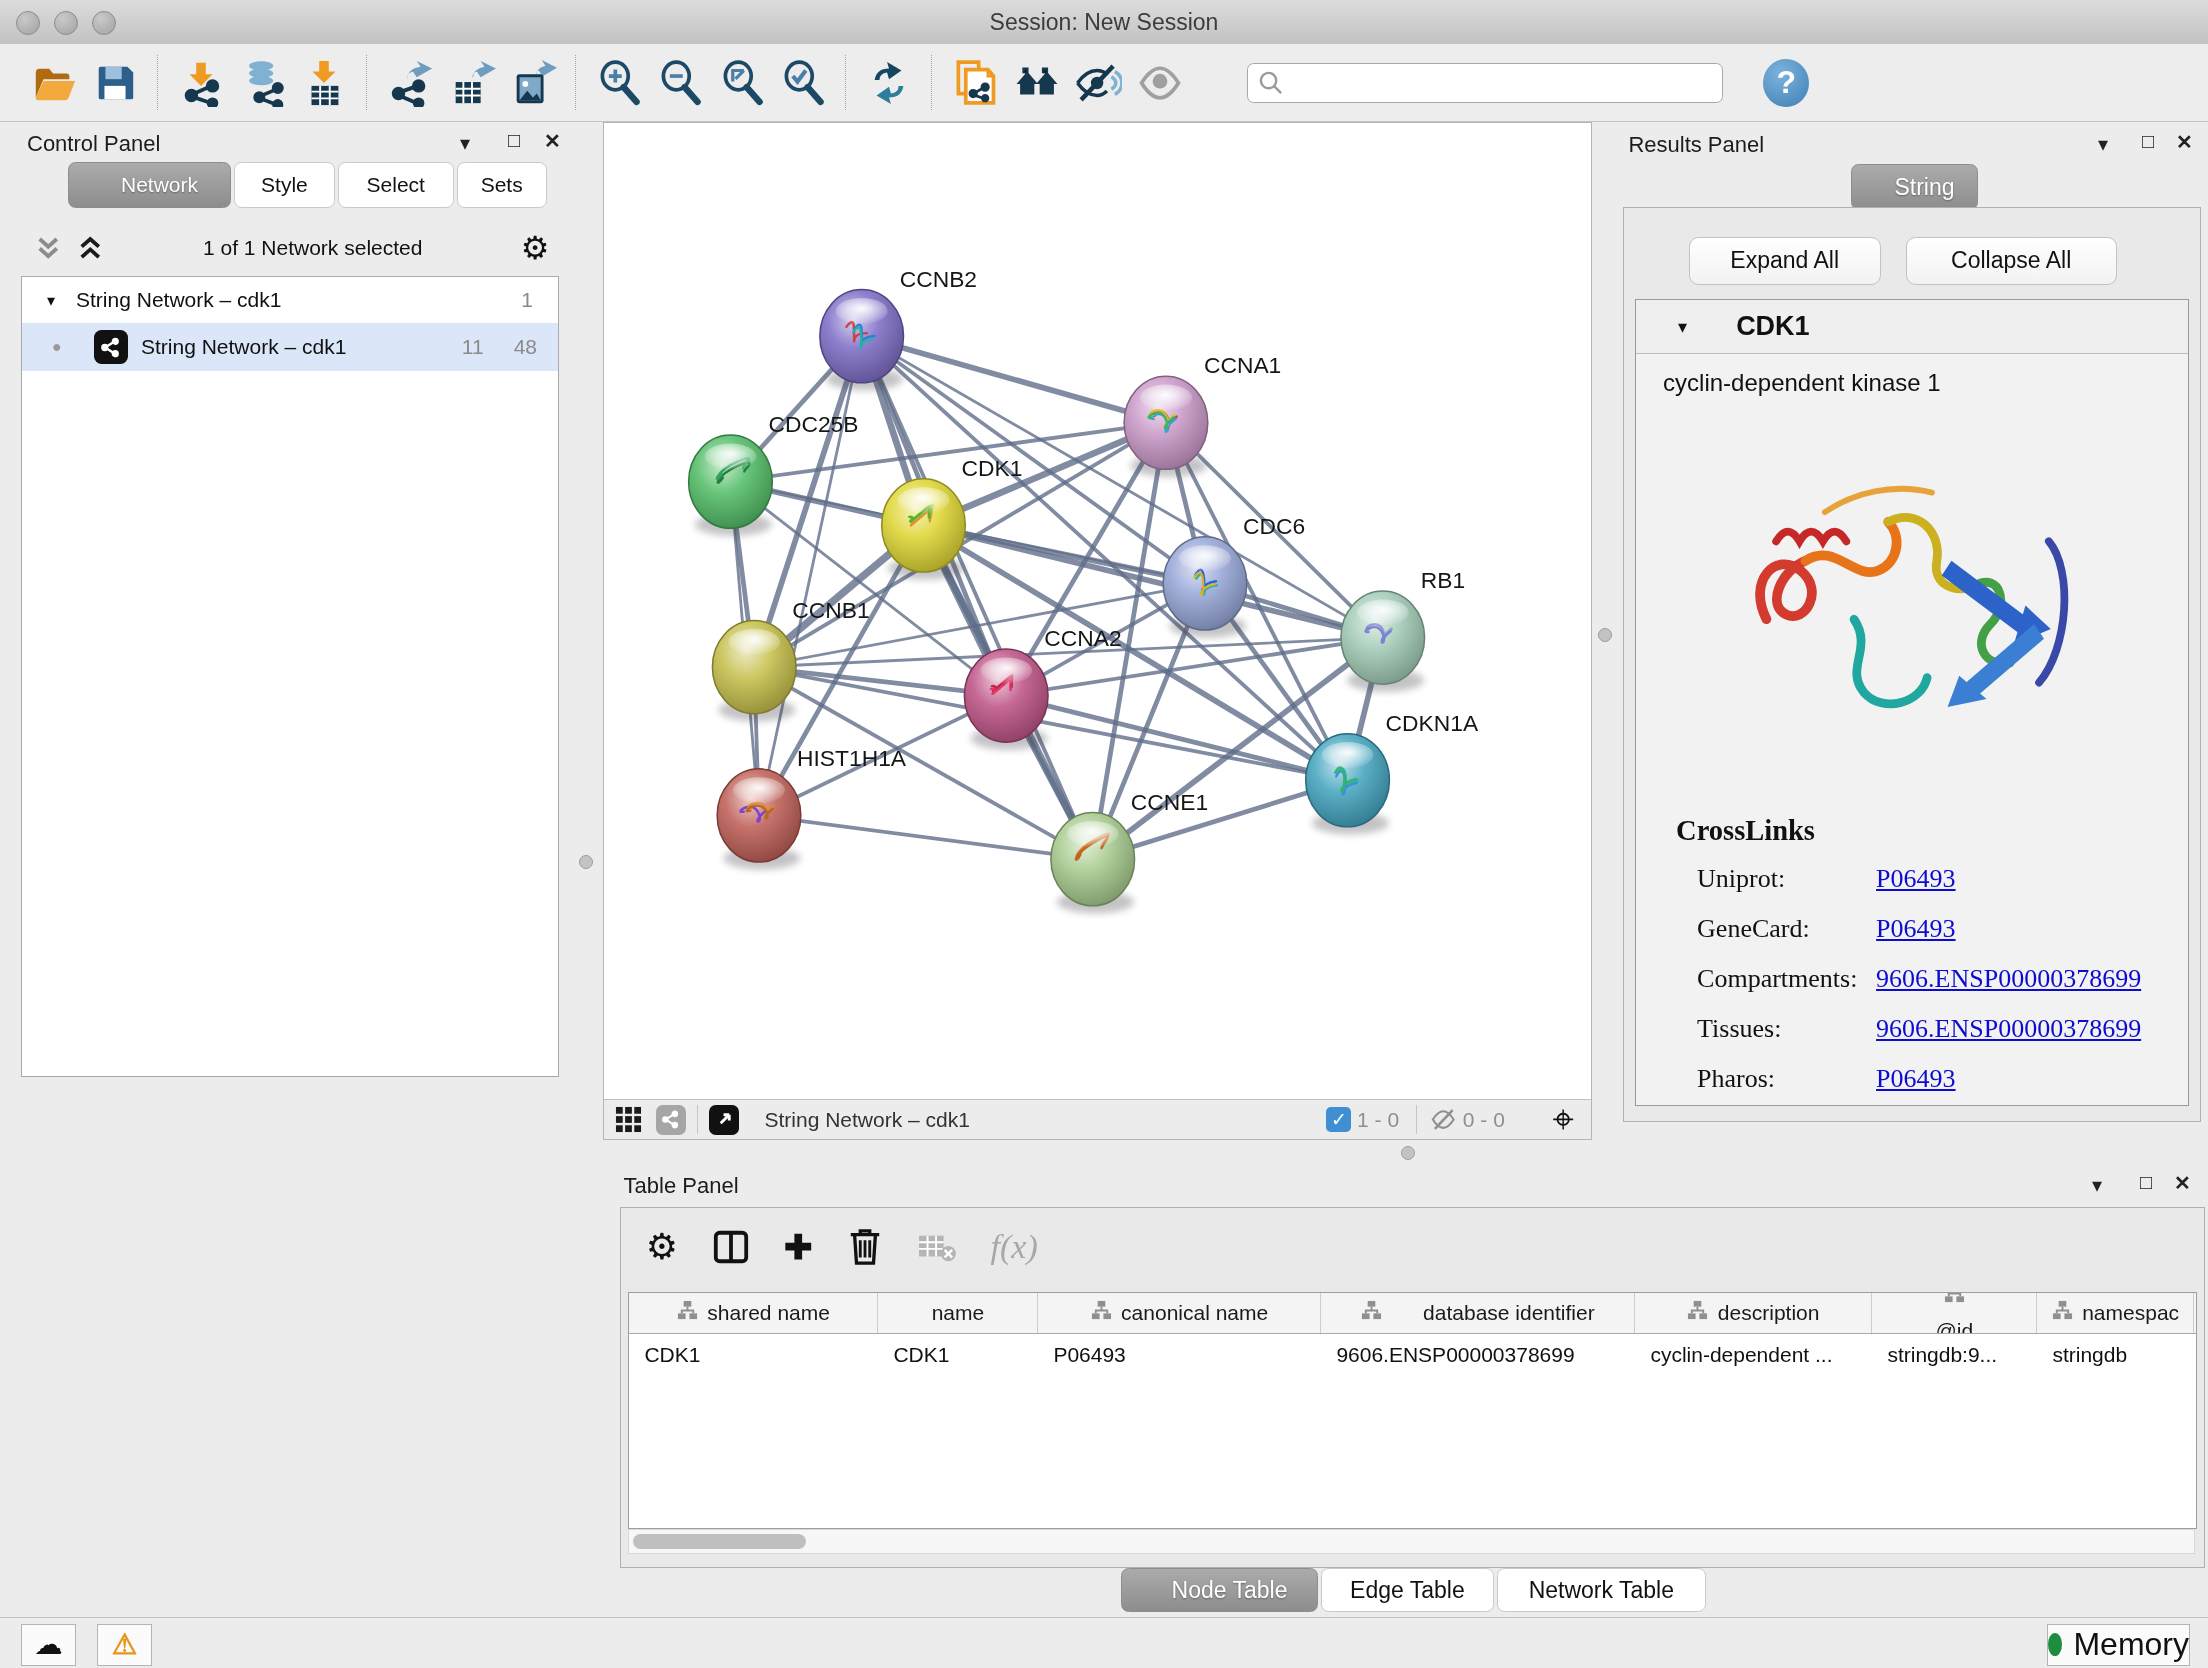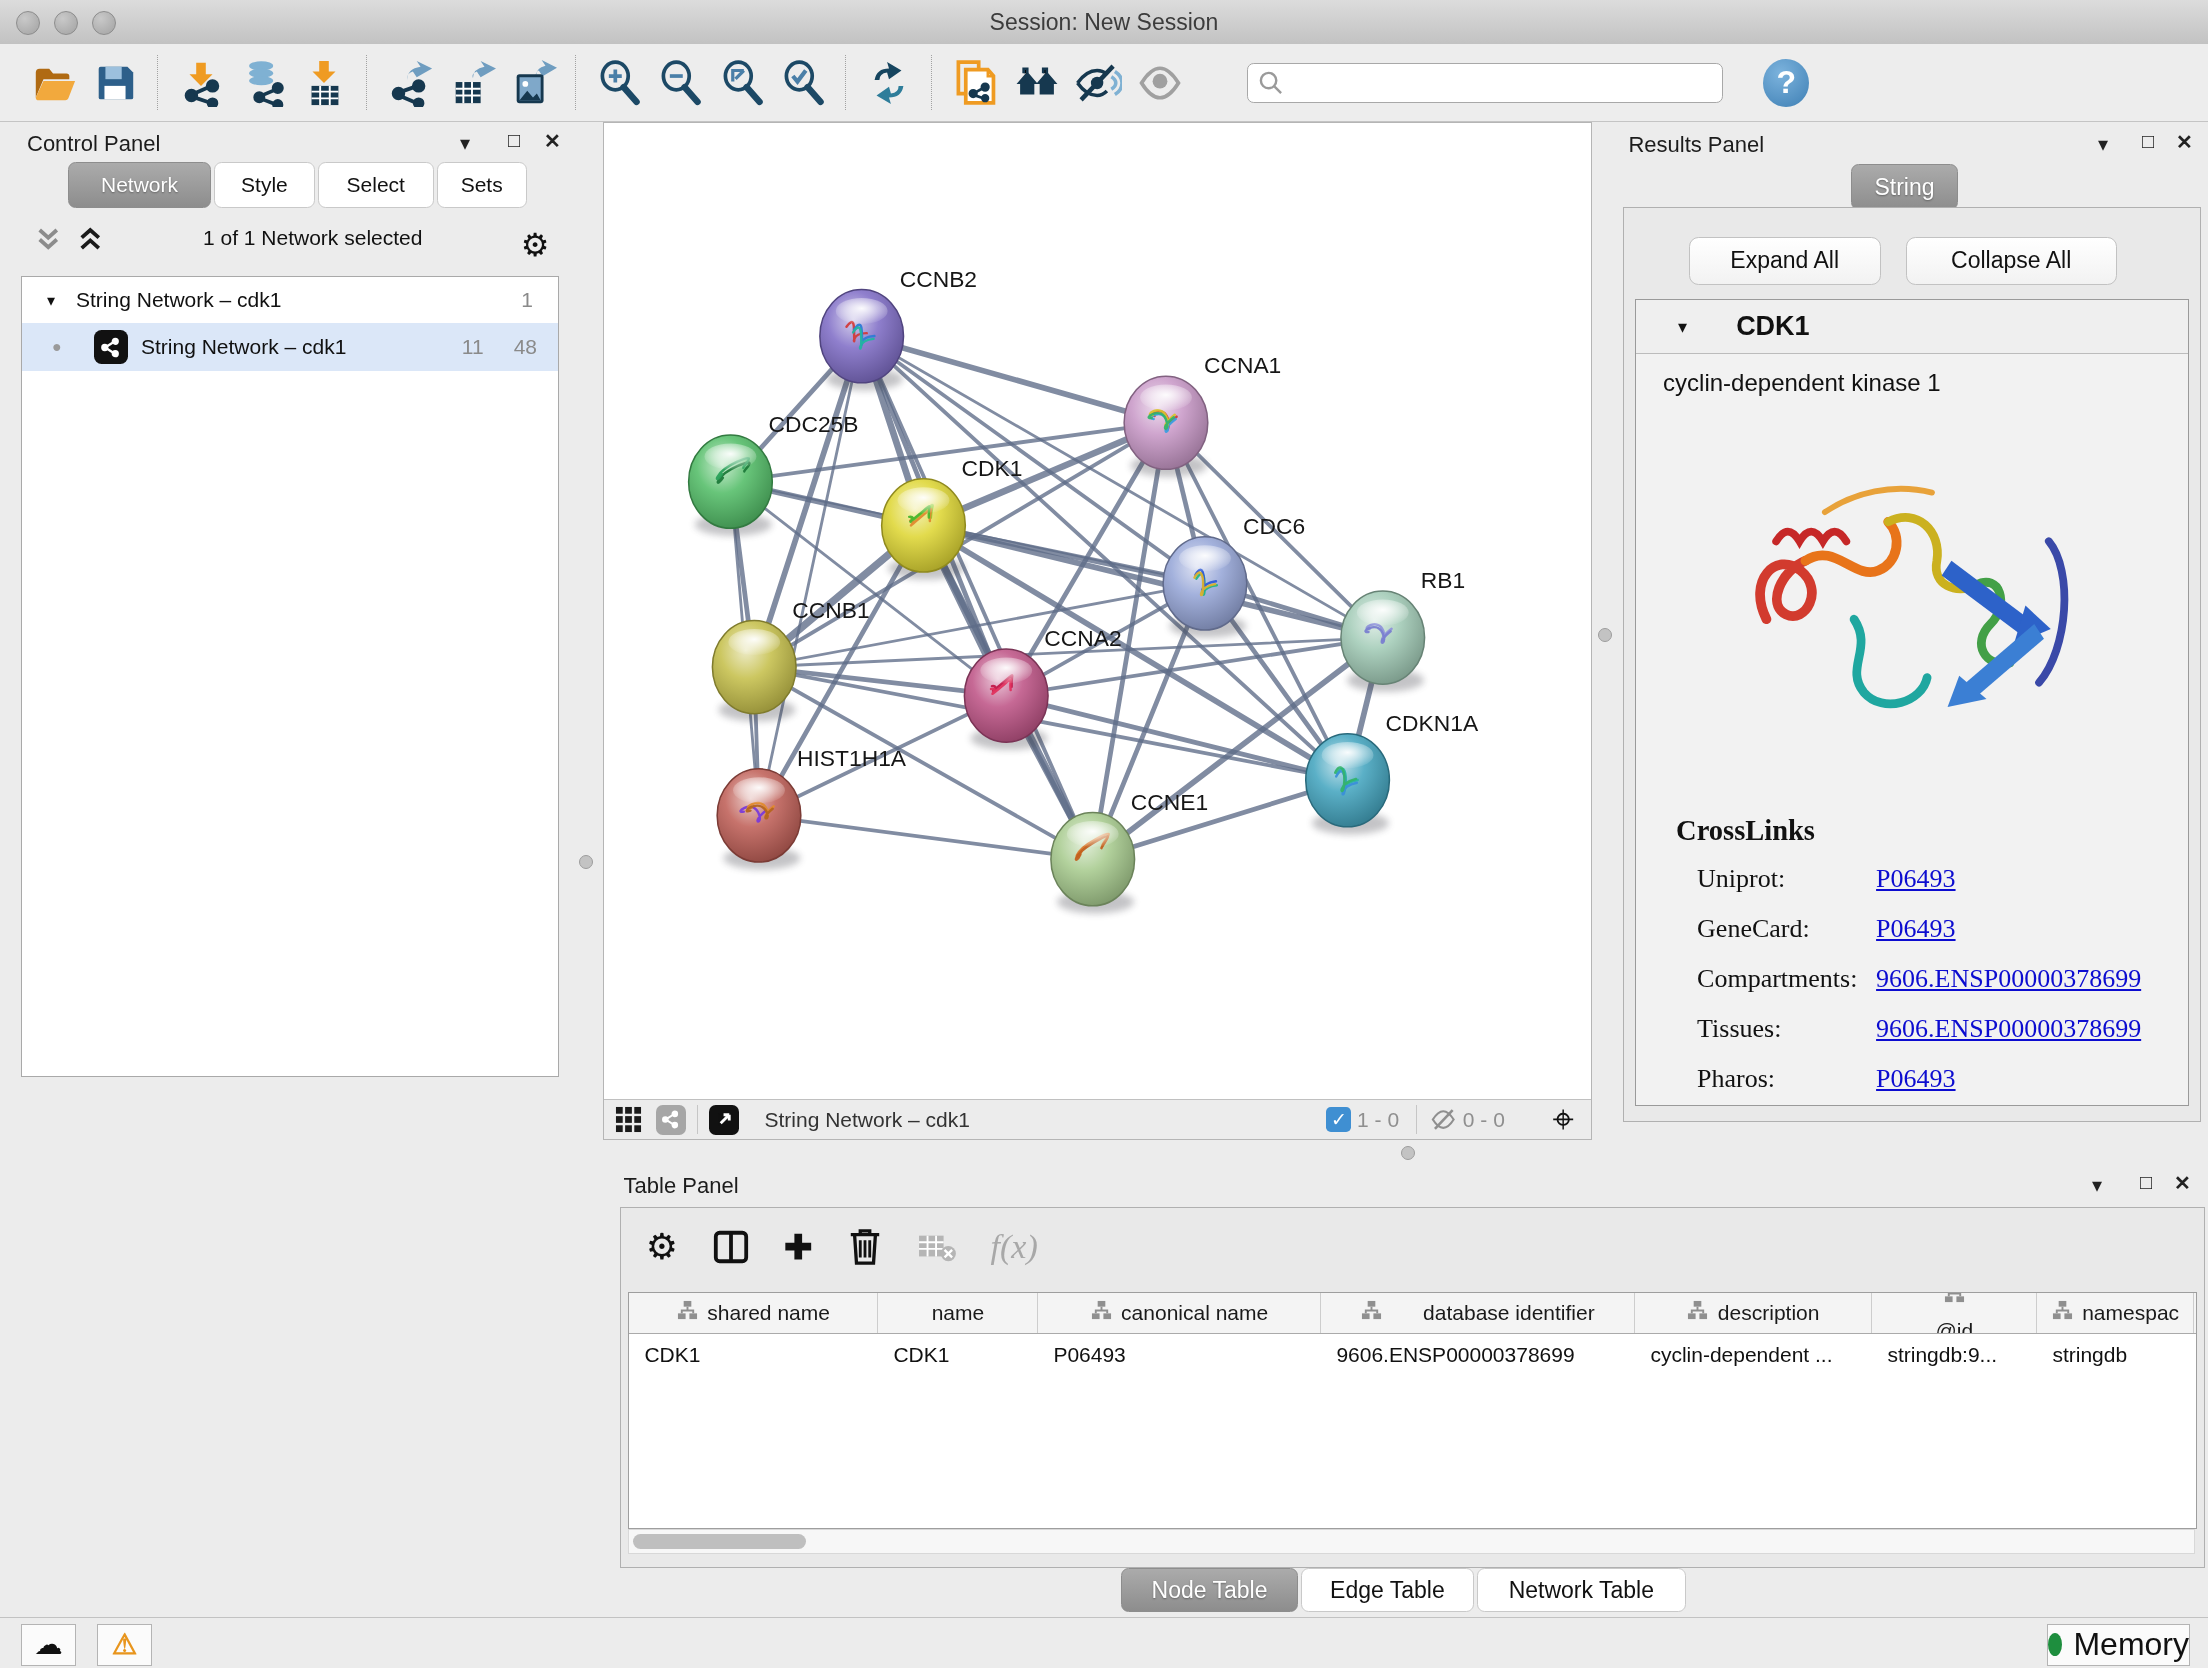--- a/index.html
+++ b/index.html
@@ -24,24 +24,24 @@
      font-family:"Liberation Sans",sans-serif;}
   .helpbtn{margin-left:40px;width:46px;height:48px;border-radius:50%;
      background:radial-gradient(circle at 38% 30%,#7cb3dd,#3e7fb4);display:flex;align-items:center;
      justify-content:center;color:#fff;font-size:32px;font-weight:bold;}
   
   .ptitle{font-size:22px;color:#1c1c1c;}
   .pbtn{font-size:20px;color:#222;cursor:default;}
   .tab{border:1px solid #c9c9c9;background:#fff;border-radius:7.6px;font-size:21px;
        display:flex;align-items:center;justify-content:center;color:#111;}
   .tab.active{background:linear-gradient(#ababab,#8d8d8d);color:#fff;border-color:#8d8d8d;
-       text-shadow:0 1px 1.9px rgba(0,0,0,.35);}
+       text-shadow:0 1px 1.9px rgba(0,0,0,.35);padding-left:20px;}
   
   .cp-tabs{display:flex;gap:2.9px;}
-  .cp-sub{display:flex;width:538px;}
+  .cp-sub{display:flex;align-items:center;width:538px;}
   .cp-list{background:#fff;border:1.9px solid #a9a9a9;box-sizing:border-box;}
   .row1{display:flex;align-items:center;height:46px;font-size:21px;}
   .row2{display:flex;align-items:center;height:48px;font-size:21px;background:#dbe7f8;}
   .cnt{color:#8a8a8a;}
   .sharebadge{width:34px;height:34px;background:#111;border-radius:7.6px;display:flex;
       align-items:center;justify-content:center;}
   
   .canvas-wrap{left:603px;top:122px;width:989px;height:1018px;background:#fff;
       border:1px solid #b5b5b5;box-sizing:border-box;}
   .net-footer{position:absolute;left:0;top:976px;width:100%;height:40px;background:#ececec;

